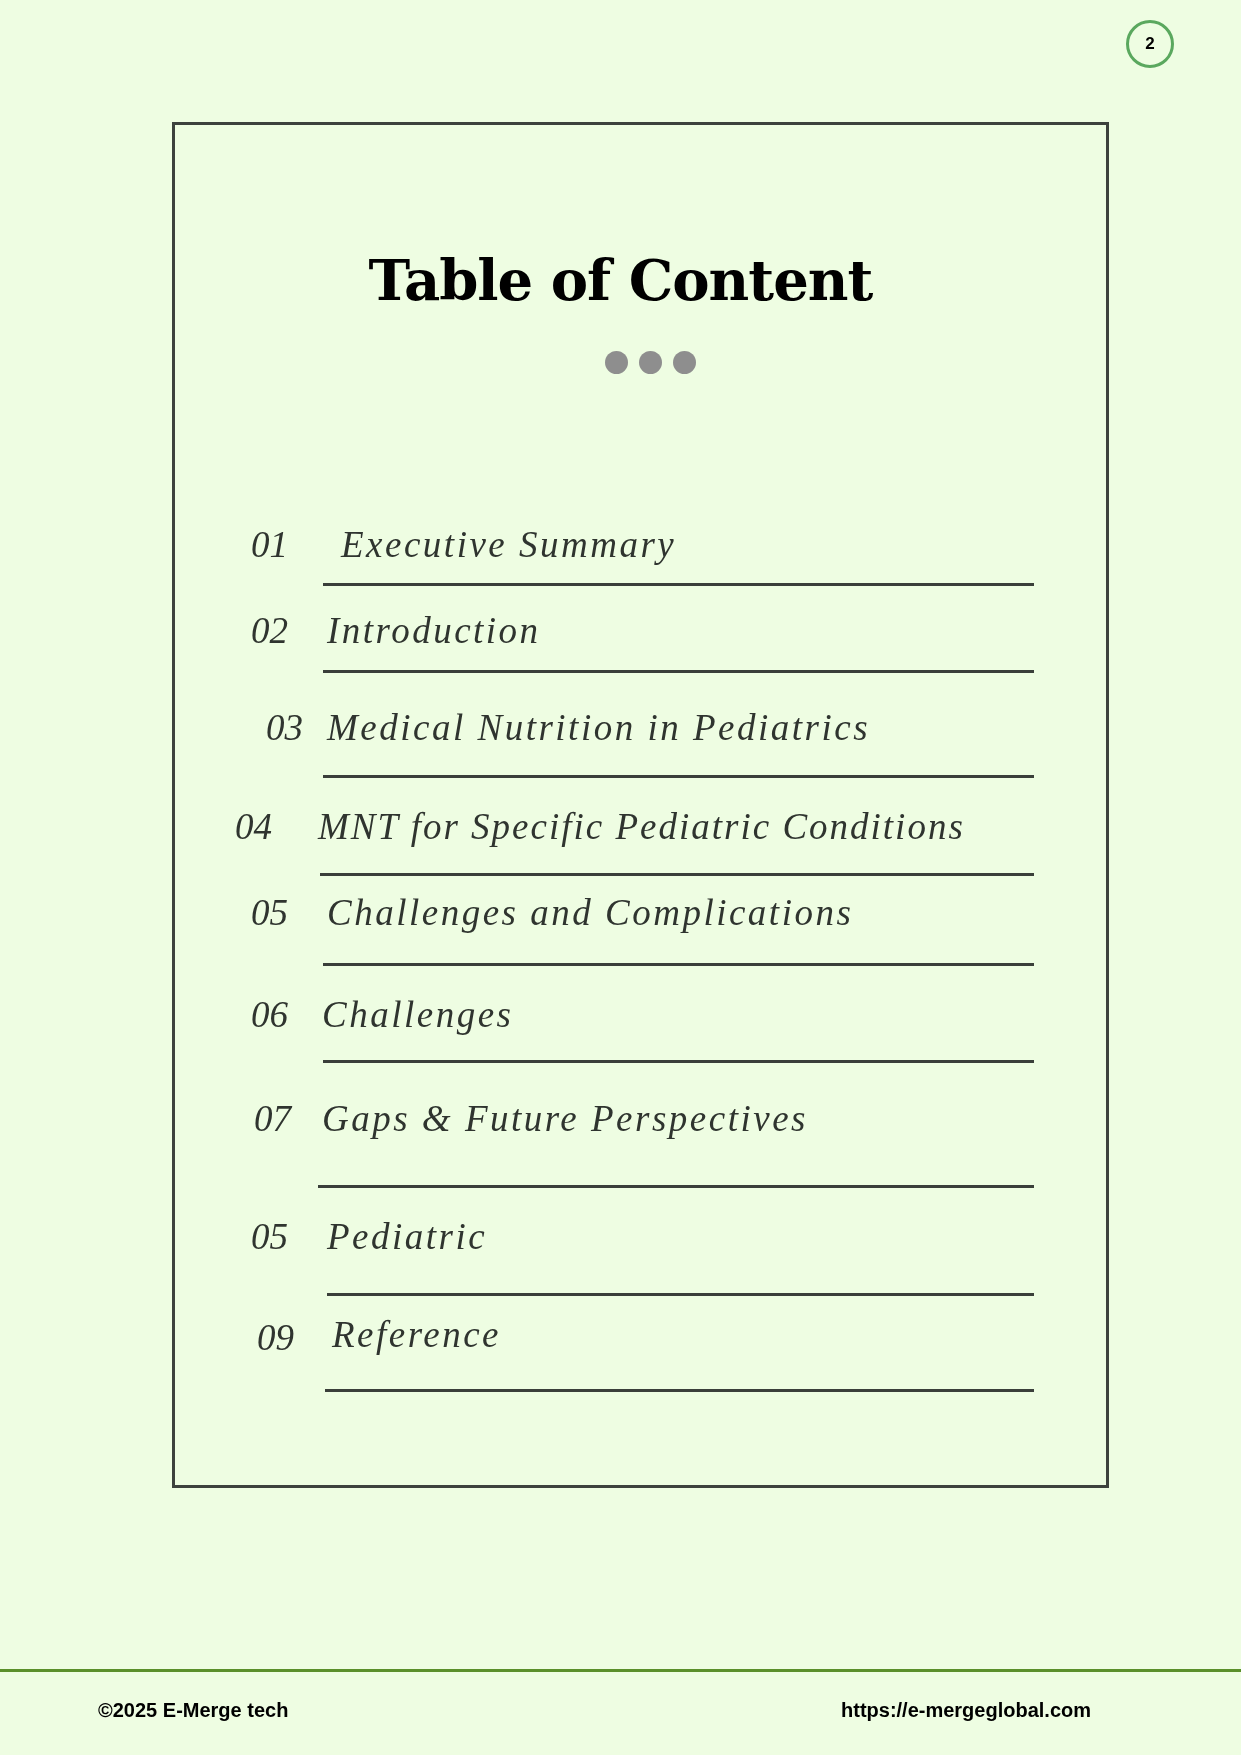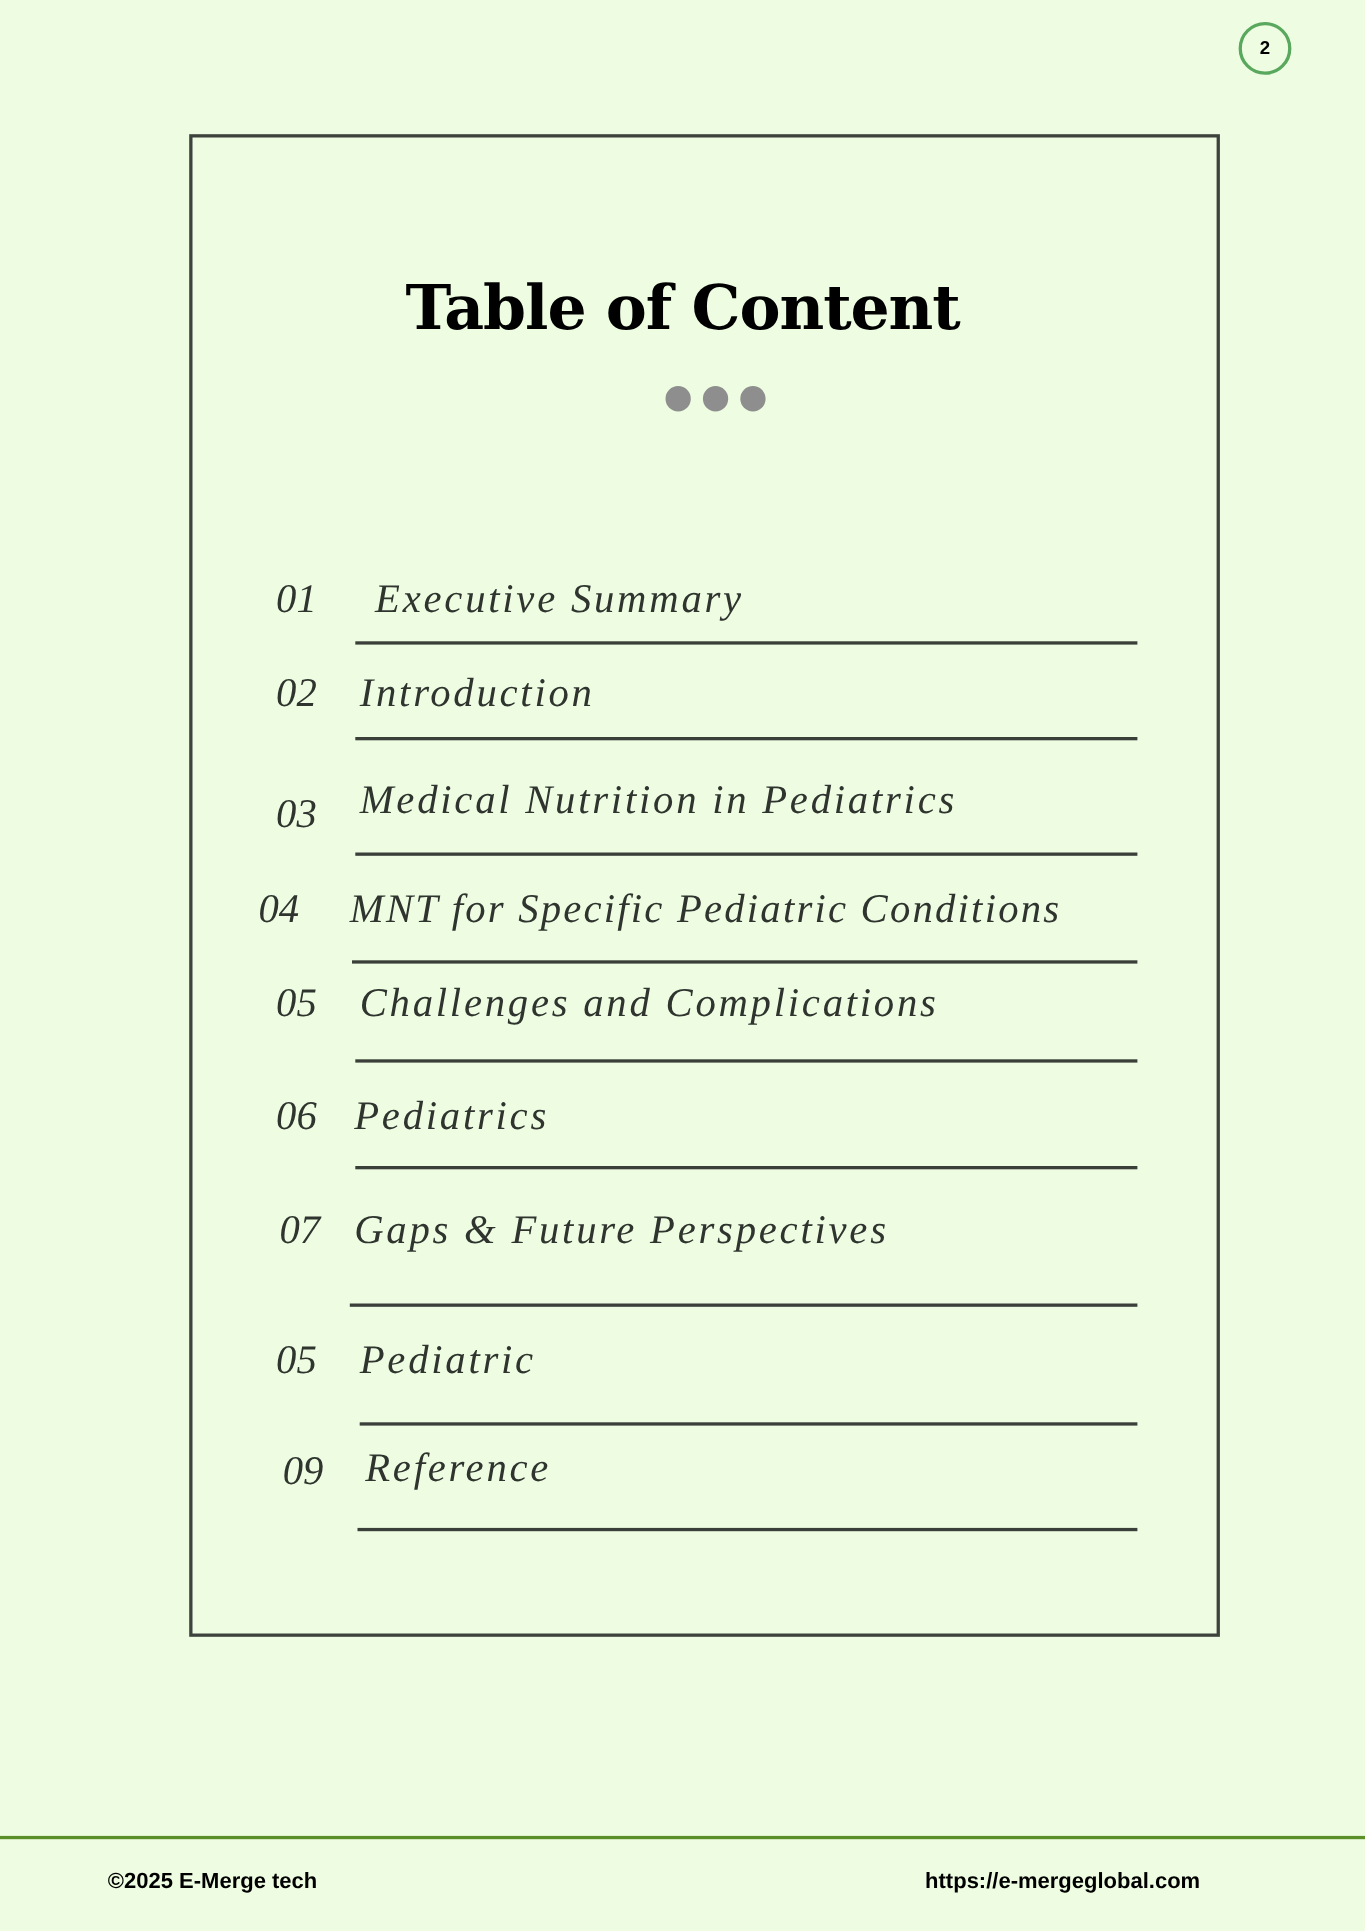--- a/index.html
+++ b/index.html
@@ -63,37 +63,37 @@
     <span class="toc-num" style="left:251px; top:526px;">01</span>
     <span class="toc-label" style="left:327px; top:526px;margin-left:14px;">Executive Summary</span>
     <div class="toc-rule" style="left:323px; top:583px; width:711px;"></div>
   </div>
   <div>
     <span class="toc-num" style="left:251px; top:612px;">02</span>
     <span class="toc-label" style="left:327px; top:612px;">Introduction</span>
     <div class="toc-rule" style="left:323px; top:670px; width:711px;"></div>
   </div>
   <div>
-    <span class="toc-num" style="left:251px; top:709px;margin-top:13px;">03</span>
+    <span class="toc-num" style="left:266px; top:709px;">03</span>
     <span class="toc-label" style="left:327px; top:709px;">Medical Nutrition in Pediatrics</span>
     <div class="toc-rule" style="left:323px; top:775px; width:711px;"></div>
   </div>
   <div>
     <span class="toc-num" style="left:235px; top:808px;">04</span>
     <span class="toc-label" style="left:318px; top:808px; letter-spacing:2px;">MNT for Specific Pediatric Conditions</span>
     <div class="toc-rule" style="left:320px; top:873px; width:714px;"></div>
   </div>
   <div>
     <span class="toc-num" style="left:251px; top:894px;">05</span>
     <span class="toc-label" style="left:327px; top:894px;">Challenges and Complications</span>
     <div class="toc-rule" style="left:323px; top:963px; width:711px;"></div>
   </div>
   <div>
     <span class="toc-num" style="left:251px; top:996px;">06</span>
-    <span class="toc-label" style="left:322px; top:996px;">Pediatrics</span>
+    <span class="toc-label" style="left:322px; top:996px;">Challenges</span>
     <div class="toc-rule" style="left:323px; top:1060px; width:711px;"></div>
   </div>
   <div>
     <span class="toc-num" style="left:254px; top:1100px;">07</span>
     <span class="toc-label" style="left:322px; top:1100px;">Gaps &amp; Future Perspectives</span>
     <div class="toc-rule" style="left:318px; top:1185px; width:716px;"></div>
   </div>
   <div>
     <span class="toc-num" style="left:251px; top:1218px;">05</span>
     <span class="toc-label" style="left:327px; top:1218px;">Pediatric</span>

